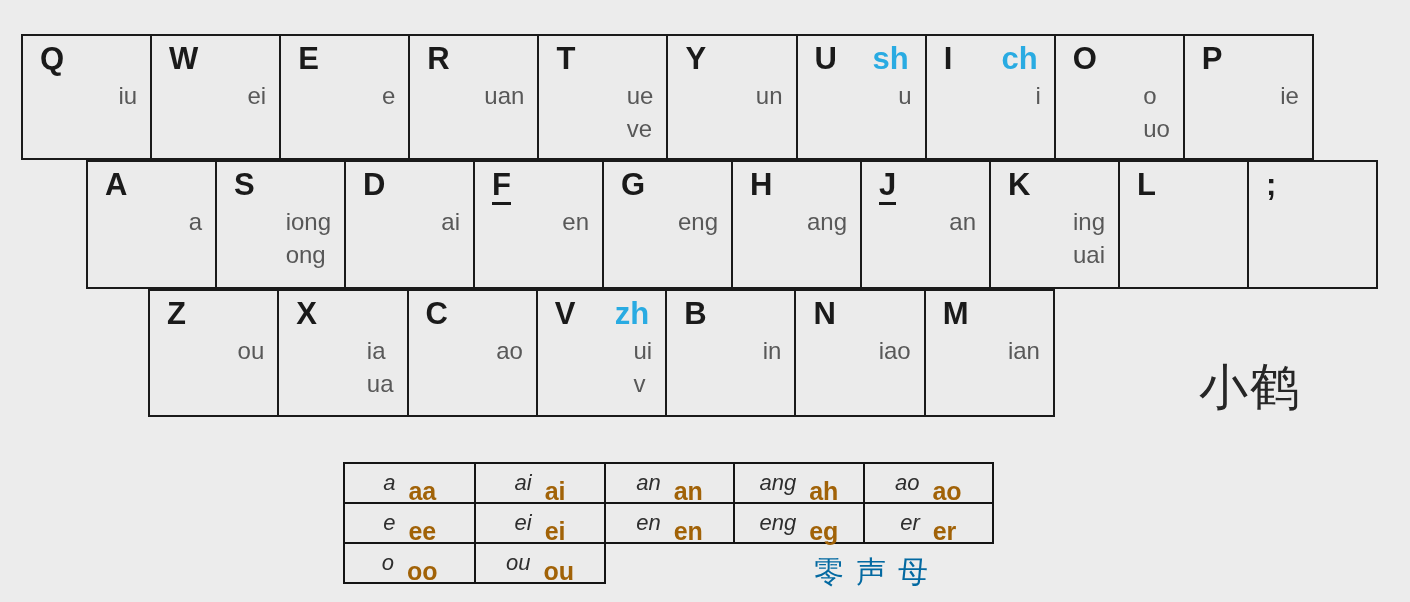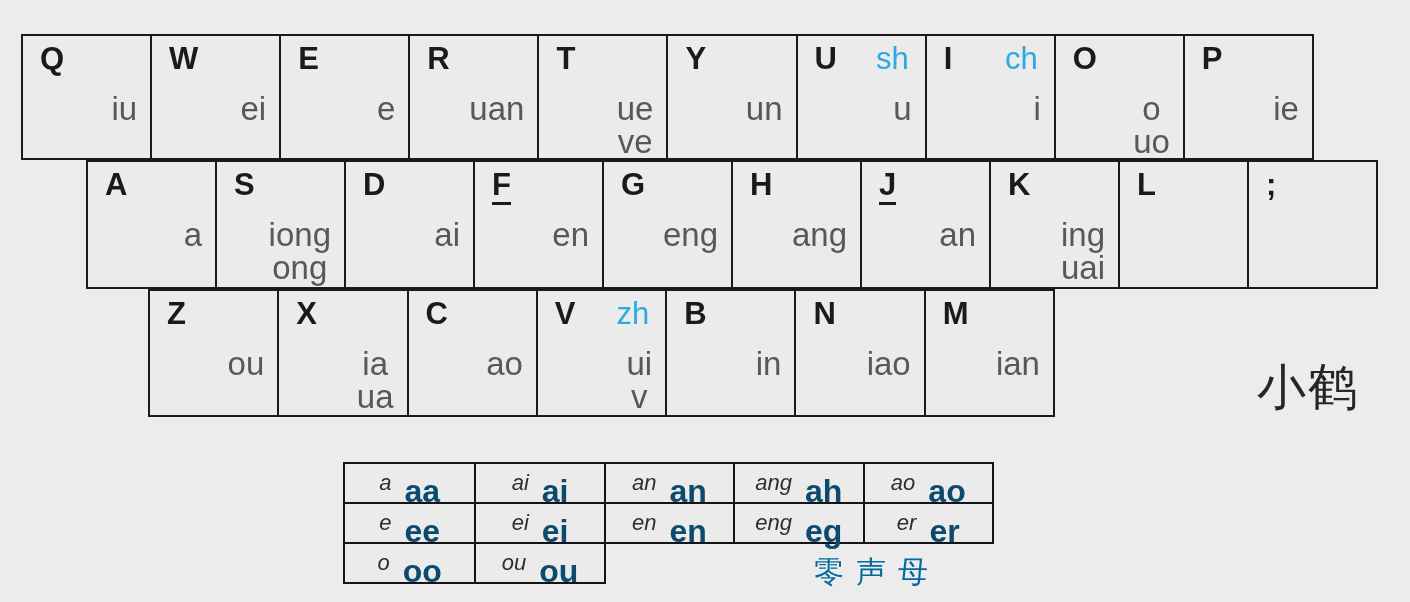--- a/index.html
+++ b/index.html
@@ -13,39 +13,39 @@
   .row-1{left:86px;top:160px;width:1292px;height:129px;}
   .row-2{left:148px;top:289px;width:907px;height:128px;}
 
   .key{flex:1;position:relative;border-left:2px solid #1a1a1a;}
   .key:first-child{border-left:none;}
 
   .key-letter{position:absolute;left:17px;top:6px;font-size:31px;line-height:34px;
               font-weight:700;color:#1a1a1a;}
   .key-letter.underlined{border-bottom:3px solid #1a1a1a;}
   .key-initial{position:absolute;right:16px;top:6px;font-size:31px;line-height:34px;
-               font-weight:400;color:#29abe2;}
-  .key-finals{position:absolute;right:13px;top:56px;text-align:center;
-              font-size:33px;line-height:33px;color:#585858;}
+               font-weight:700;color:#29abe2;}
+  .key-finals{position:absolute;right:13px;top:43px;text-align:left;
+              font-size:24px;line-height:33px;color:#585858;}
 
   
   .zi-table{position:absolute;left:343px;top:462px;}
   .zi-row{display:flex;width:max-content;border:2px solid #141414;
           background:#ebebeb;margin-top:-2px;}
   .zi-row:first-child{margin-top:0;}
   .zi-cell{box-sizing:border-box;width:129.4px;height:38px;border-left:2px solid #141414;
            display:flex;align-items:center;justify-content:center;gap:13px;}
   .zi-cell:first-child{border-left:none;}
   .zi-final{font-style:italic;font-size:22px;color:#2e2e2e;}
-  .zi-keys{font-weight:700;font-size:32px;color:#0c4a6e;margin-top:16px;}
+  .zi-keys{font-weight:700;font-size:25px;color:#a16207;margin-top:16px;}
 
   .zi-caption{position:absolute;left:814px;top:552px;font-size:30px;color:#0369a1;
               letter-spacing:12px;font-family:"DejaVu Serif",serif;}
 
-  .brand{position:absolute;left:1257px;top:358px;font-size:49px;line-height:60px;
+  .brand{position:absolute;left:1199px;top:358px;font-size:49px;line-height:60px;
          color:#262626;letter-spacing:2px;font-family:"DejaVu Serif",serif;}
 </style>
 </head>
 <body>
 
 <div class="stage">
 
   <div class="kb-row row-0">
       <div class="key">
         <span class="key-letter">Q</span>

